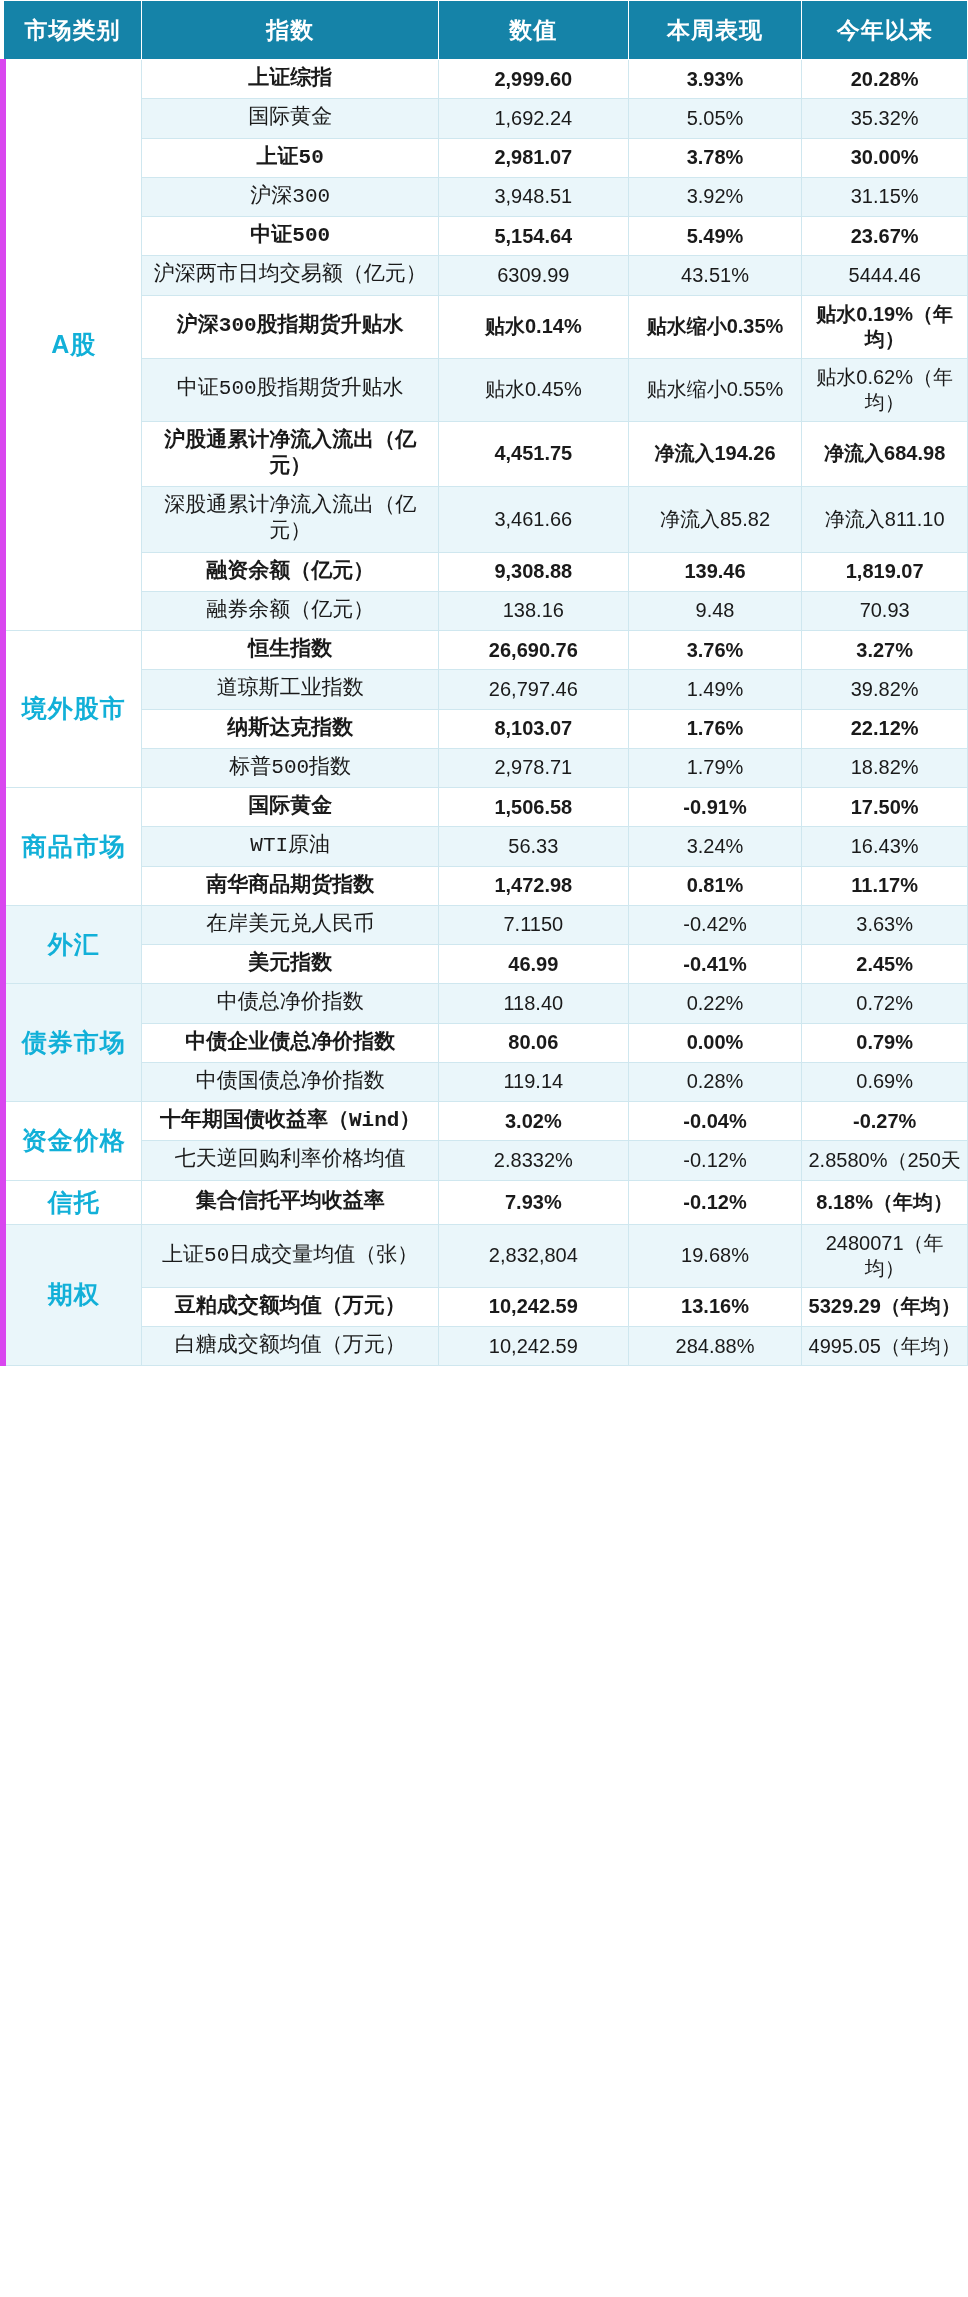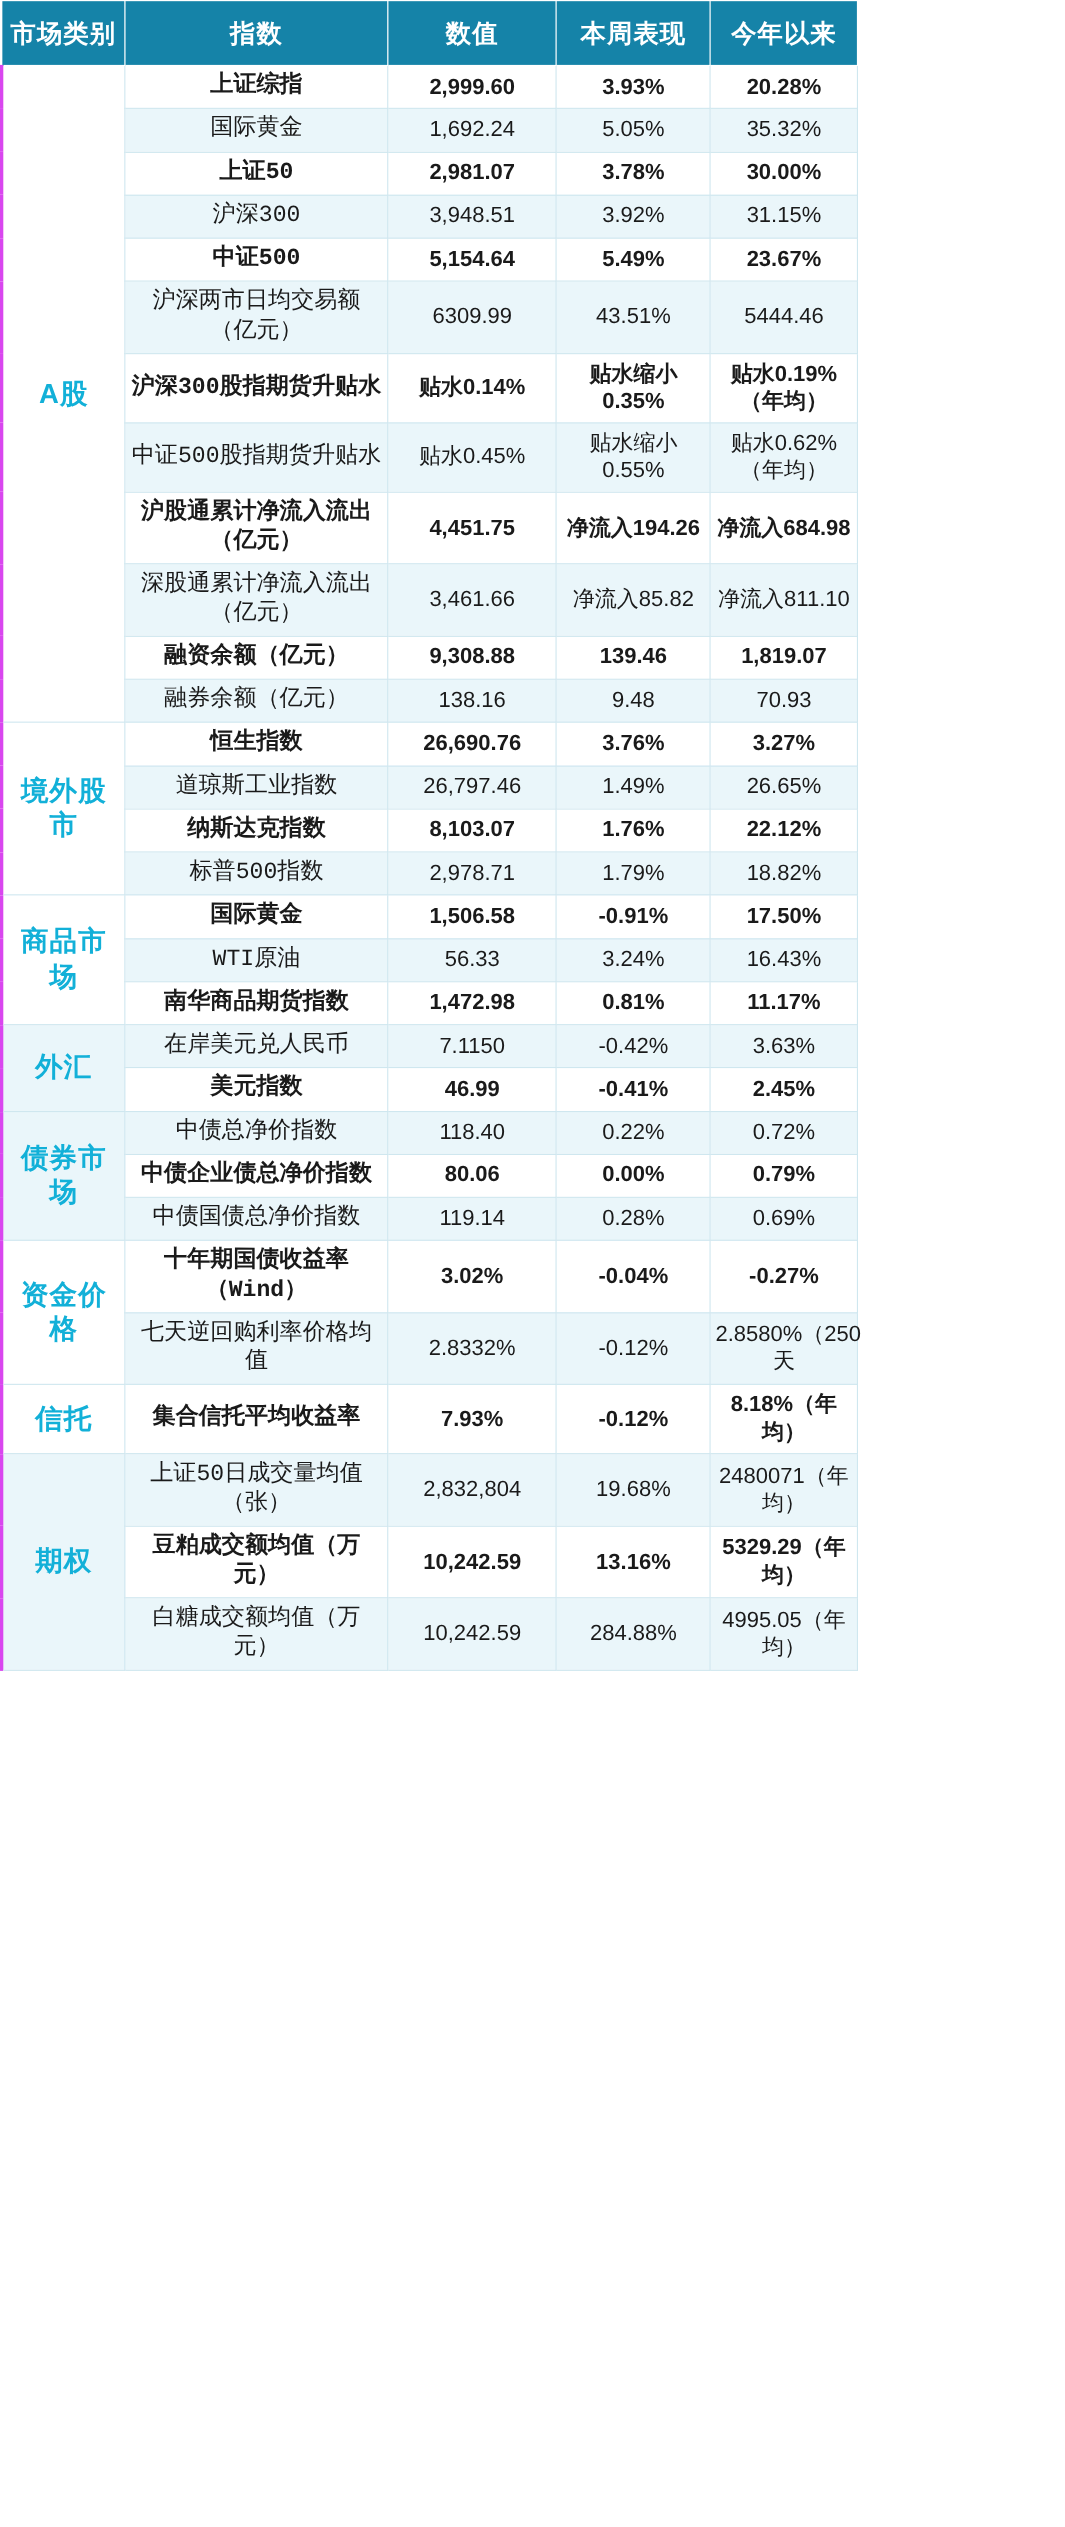--- a/index.html
+++ b/index.html
@@ -6,21 +6,21 @@
     margin: 0;
     padding: 0;
     background: #ffffff;
   }
   body {
     width: 968px;
     font-family: "Liberation Sans", sans-serif;
   }
   table.market-table {
     border-collapse: collapse;
-    width: 780px;
+    width: 968px;
     table-layout: fixed;
   }
   table.market-table col.c0 { width: 104px; }
   table.market-table col.c1 { width: 222px; }
   table.market-table col.c2 { width: 142px; }
   table.market-table col.c3 { width: 130px; }
   table.market-table col.c4 { width: 124px; }
   thead th {
     background: #1583a8;
     color: #ffffff;
@@ -37,21 +37,21 @@
     font-size: 20px;
     color: #1a1a1a;
     padding: 6px 4px;
     line-height: 1.25;
   }
   td.cat {
     color: #12b0d8;
     font-weight: bold;
     font-size: 25px;
     background: #ffffff;
-    border-left: 3px solid #d946ef;
+    border-left: 6px solid #d946ef;
     letter-spacing: 1px;
   }
   tr.odd td { background: #ffffff; }
   tr.even td { background: #eaf6fa; }
   td.name { font-size: 21px; font-family: Liberation Mono, monospace; }
   td.bold { font-weight: bold; }
 </style>
 </head>
 <body>
 
@@ -150,21 +150,21 @@
         <td class="cat" rowspan="4">境外股市</td>
         <td class="name bold">恒生指数</td>
         <td class="bold">26,690.76</td>
         <td class="bold">3.76%</td>
         <td class="bold">3.27%</td>
       </tr>
       <tr class="even">
         <td class="name">道琼斯工业指数</td>
         <td class="">26,797.46</td>
         <td class="">1.49%</td>
-        <td class="">26.65%</td>
+        <td class="">39.82%</td>
       </tr>
       <tr class="odd">
         <td class="name bold">纳斯达克指数</td>
         <td class="bold">8,103.07</td>
         <td class="bold">1.76%</td>
         <td class="bold">22.12%</td>
       </tr>
       <tr class="even">
         <td class="name">标普500指数</td>
         <td class="">2,978.71</td>

